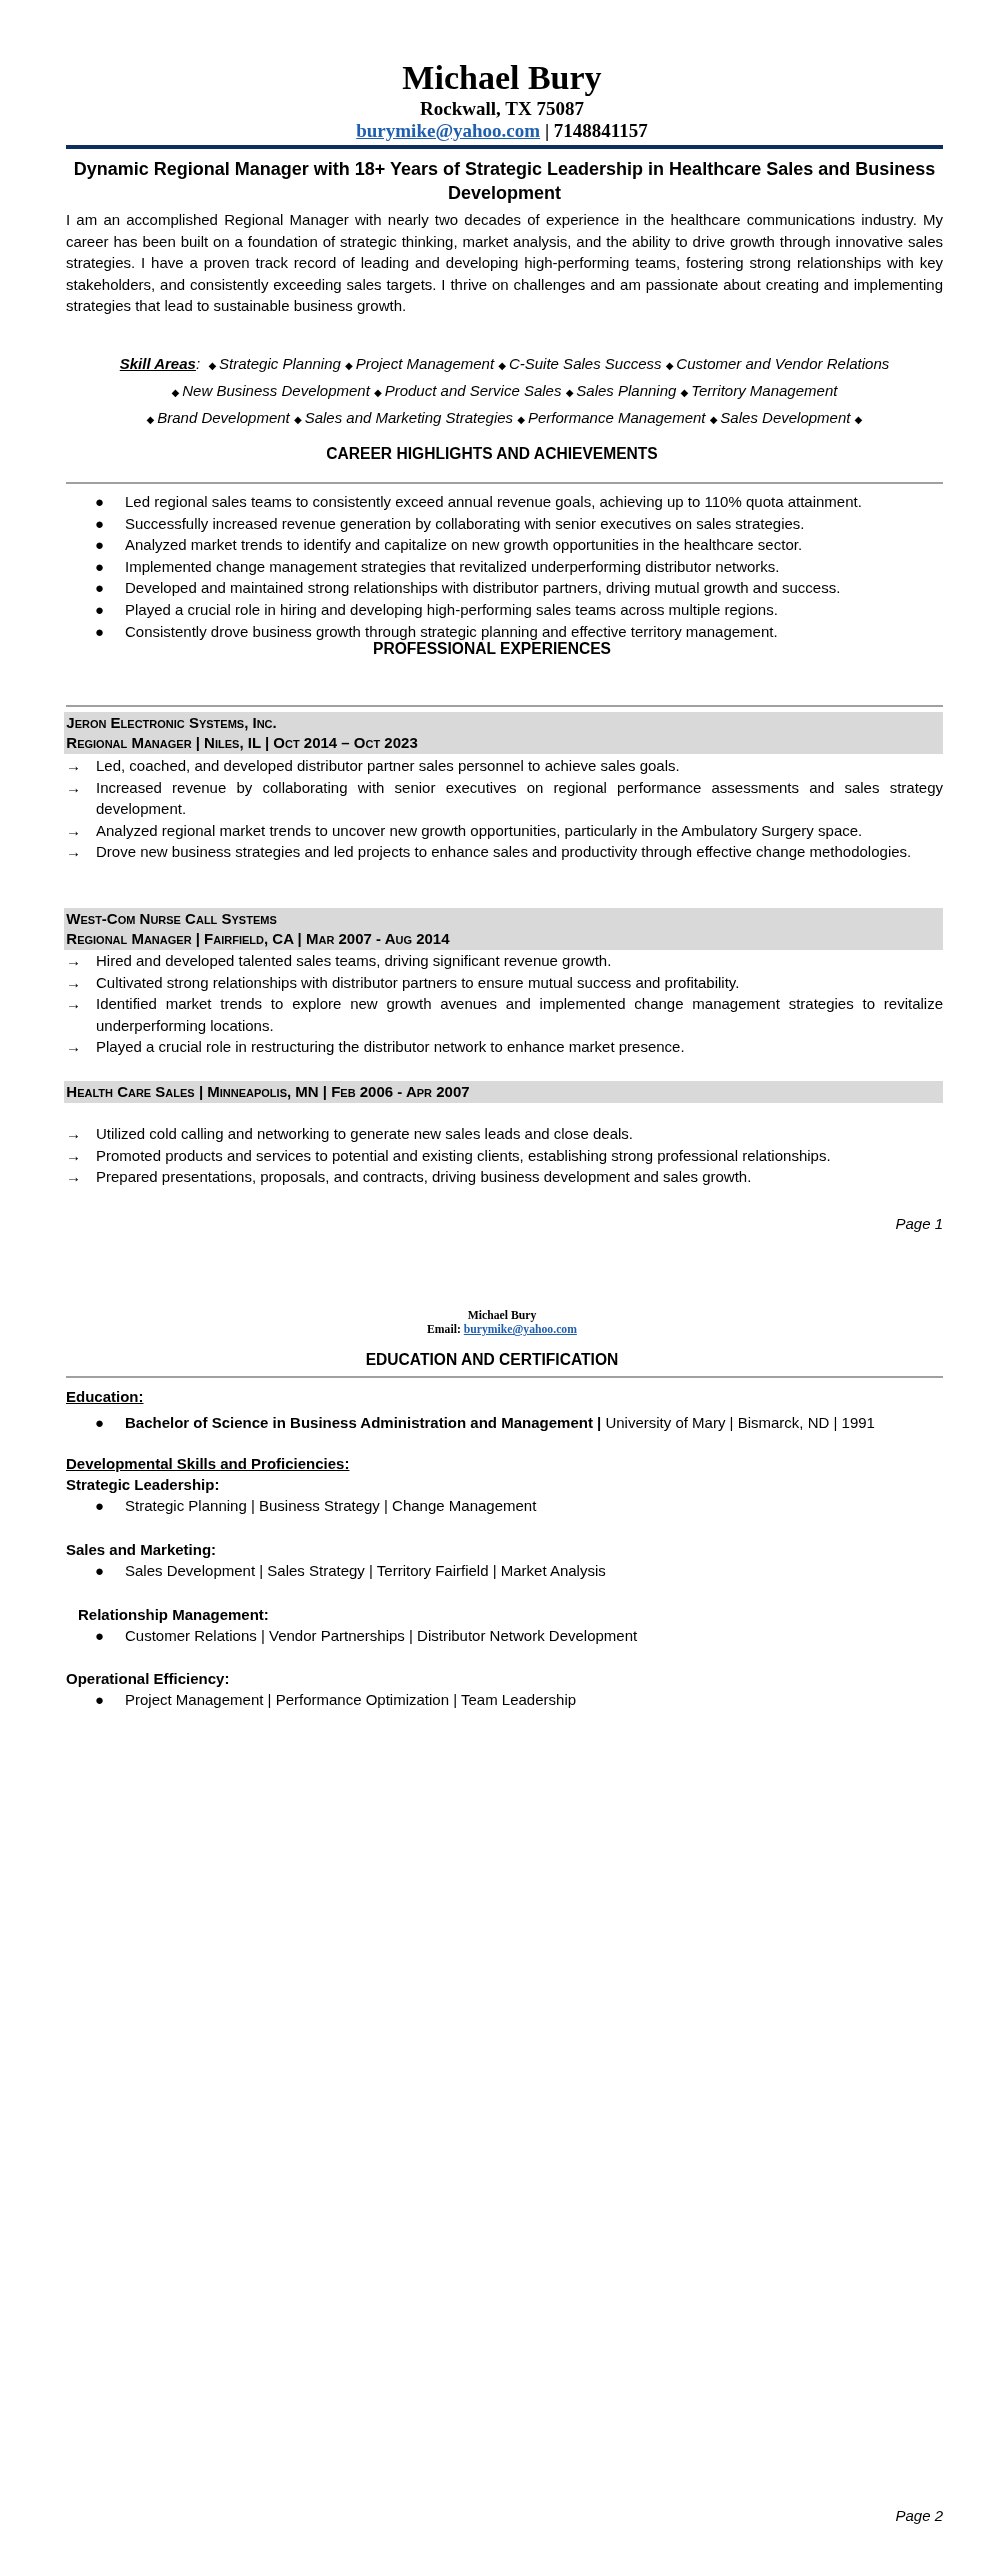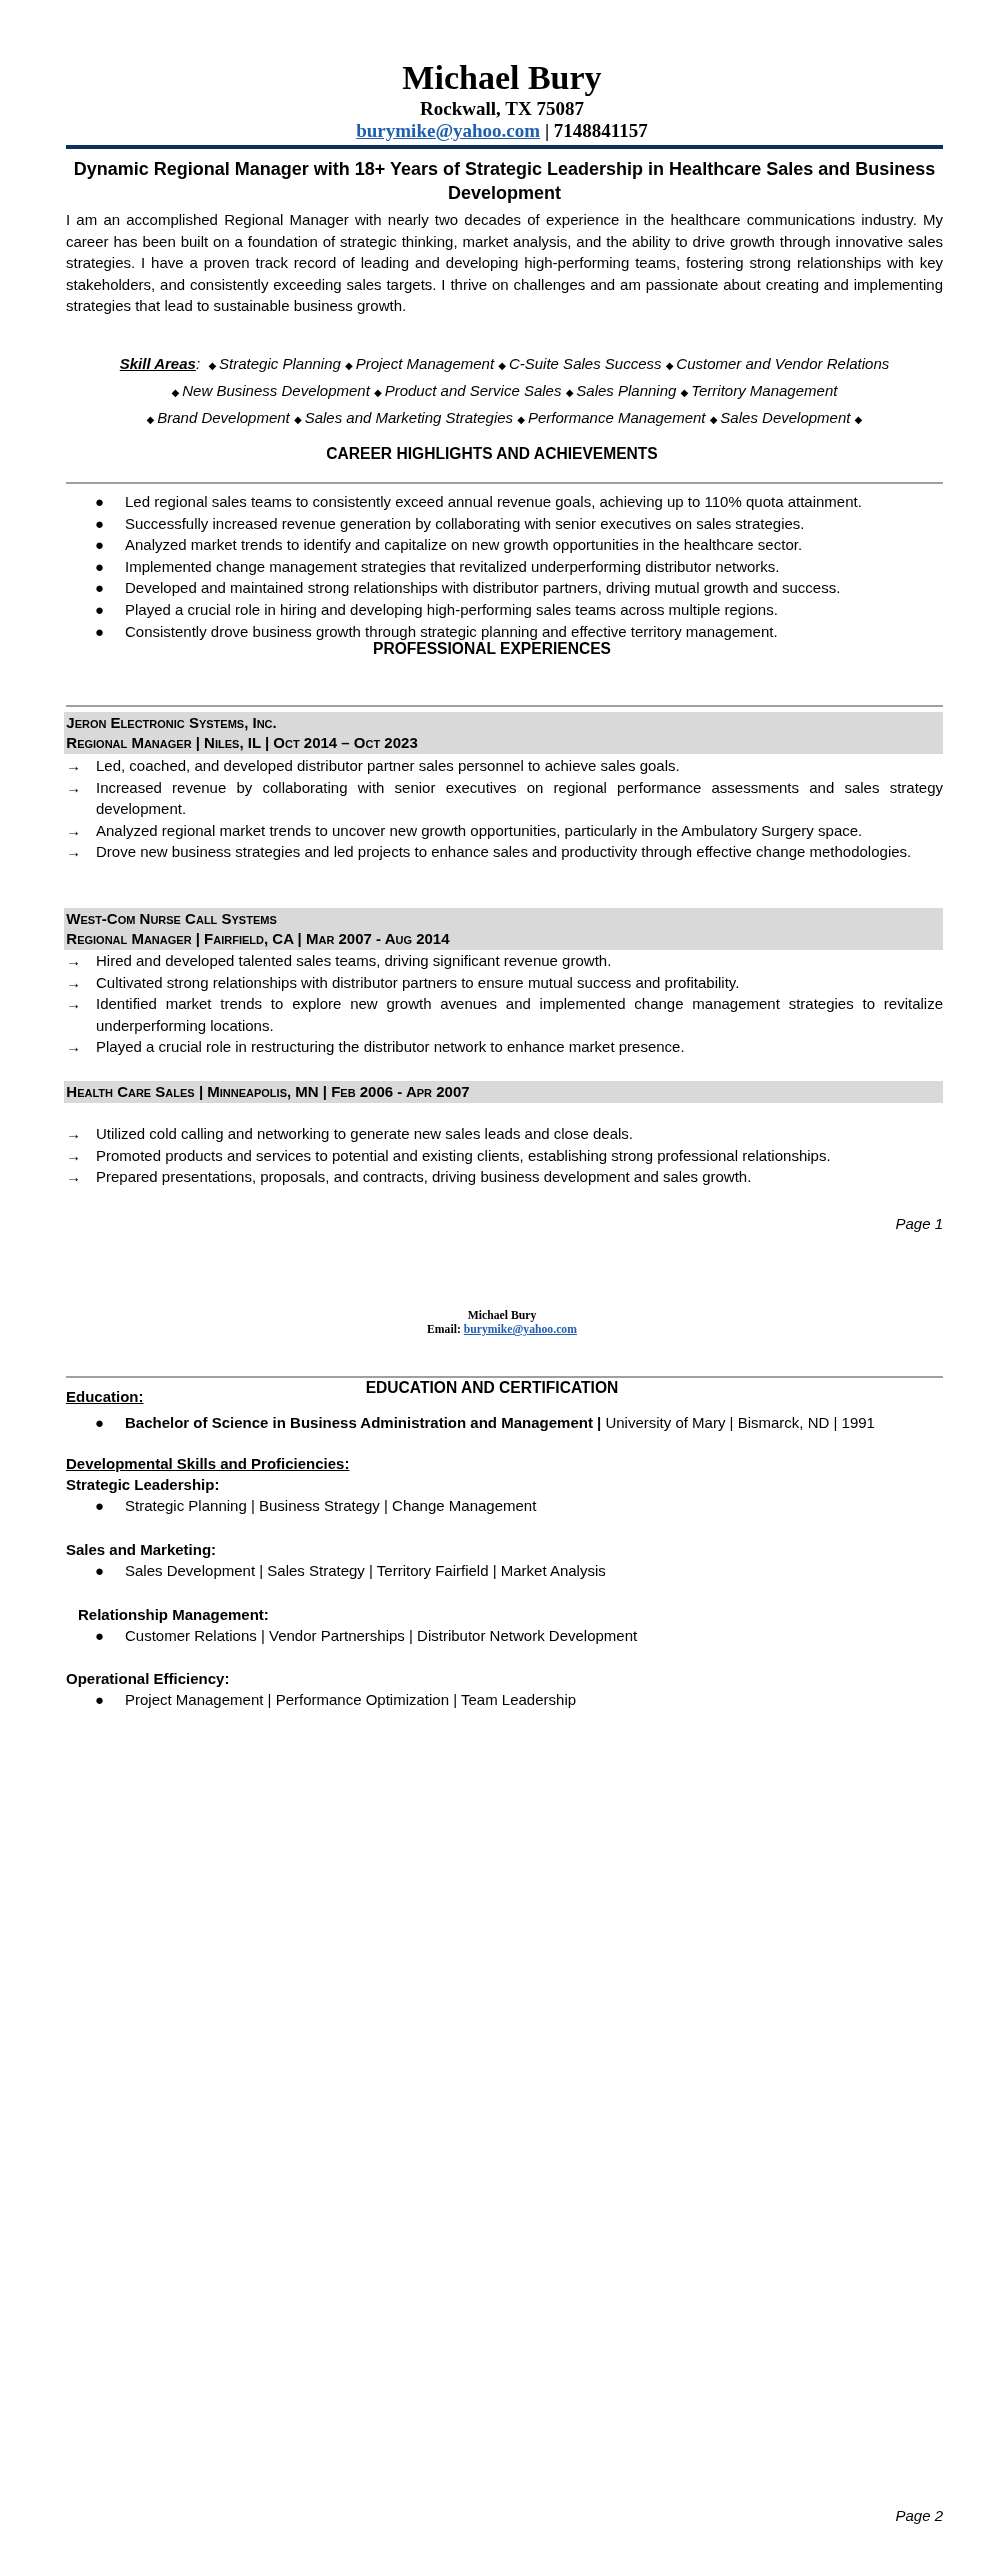--- a/index.html
+++ b/index.html
@@ -100,21 +100,21 @@
   <li><span class="a">→</span><span>Prepared presentations, proposals, and contracts, driving business development and sales growth.</span></li>
 </ul>
 
 <div class="abs page-num" style="top:1215px;">Page 1</div>
 
 <div class="abs center serif p2-name">Michael Bury</div>
 <div class="abs center serif p2-email">
   <span>Email: </span><a class="link">burymike@yahoo.com</a>
 </div>
 
-<div class="abs section-title" style="top:1351px;margin-top:28px;">EDUCATION AND CERTIFICATION</div>
+<div class="abs section-title" style="top:1351px;">EDUCATION AND CERTIFICATION</div>
 <div class="abs grey-rule" style="top:1376px;"></div>
 <div class="abs h-ul" style="top:1386px; left:66px;">Education:</div>
 <ul class="abs dots" style="top:1412px; left:66px; width:877px;">
   <li><span class="b">●</span><b>Bachelor of Science in Business Administration and Management |</b><span> University of Mary | Bismarck, ND | 1991</span></li>
 </ul>
 
 <div class="abs h-ul" style="top:1453px; left:66px;">Developmental Skills and Proficiencies:</div>
 
 <div class="abs h-b" style="top:1474px; left:66px;">Strategic Leadership:</div>
 <ul class="abs dots" style="top:1495px; left:66px; width:877px;">

